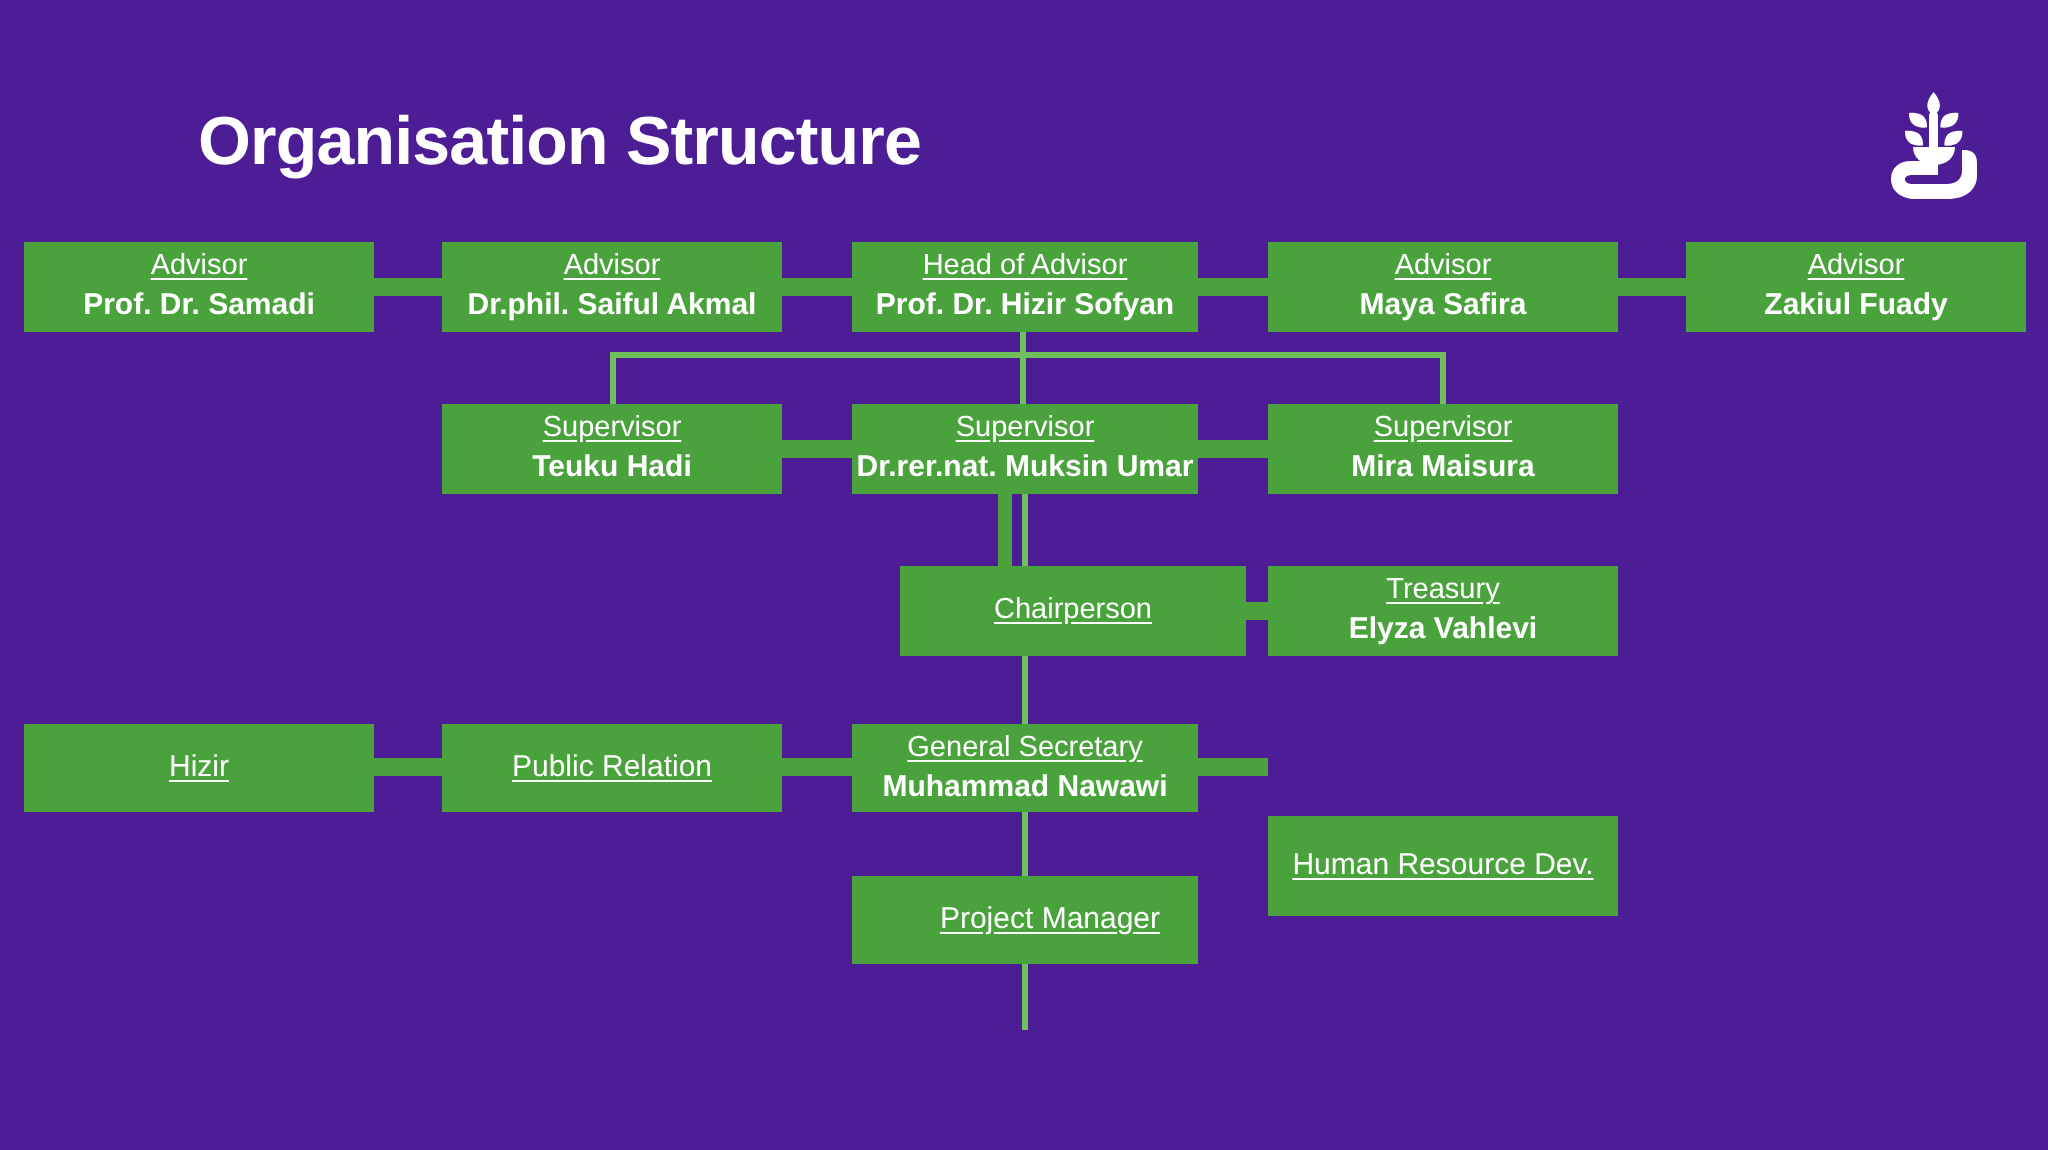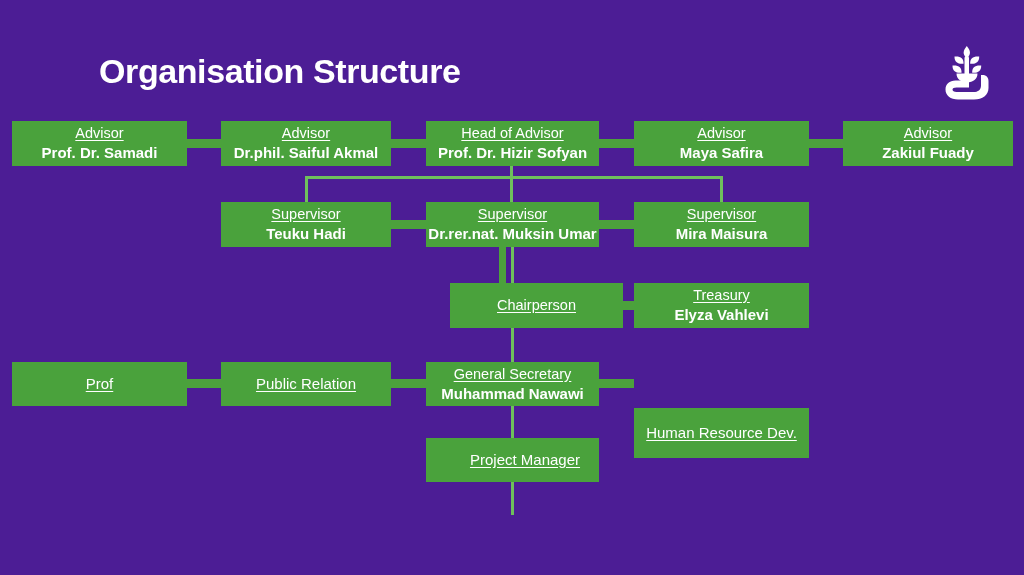--- a/index.html
+++ b/index.html
@@ -202,21 +202,21 @@
   <div class="node" style="left:426px; top:283px; width:173px; height:45px;margin-left:24px;">
     <div class="role">Chairperson</div>
   </div>
 
   <div class="node" style="left:634px; top:283px; width:175px; height:45px;">
     <div class="role">Treasury</div>
     <div class="person">Elyza Vahlevi</div>
   </div>
 
   <div class="node single" style="left:12px;  top:362px; width:175px; height:44px;">
-    <div class="role">Prof</div>
+    <div class="role">Hizir</div>
   </div>
 
   <div class="node single" style="left:221px; top:362px; width:170px; height:44px;">
     <div class="role">Public Relation</div>
   </div>
 
   <div class="node" style="left:426px; top:362px; width:173px; height:44px;">
     <div class="role">General Secretary</div>
     <div class="person">Muhammad Nawawi</div>
   </div>

